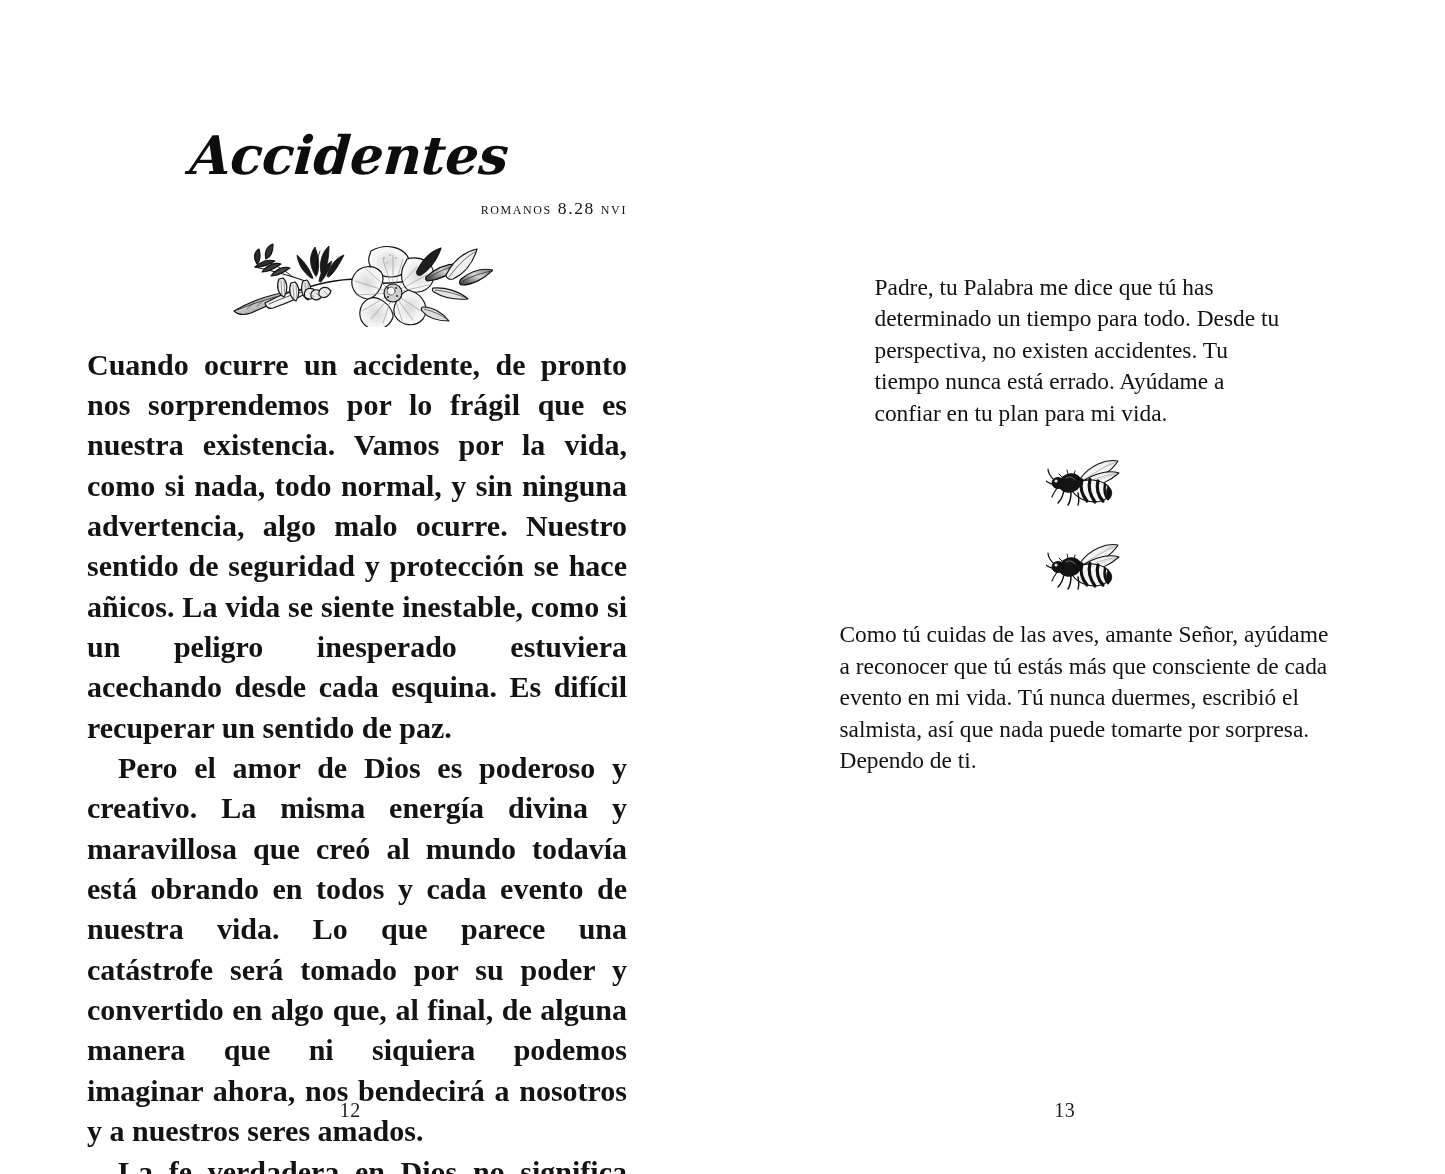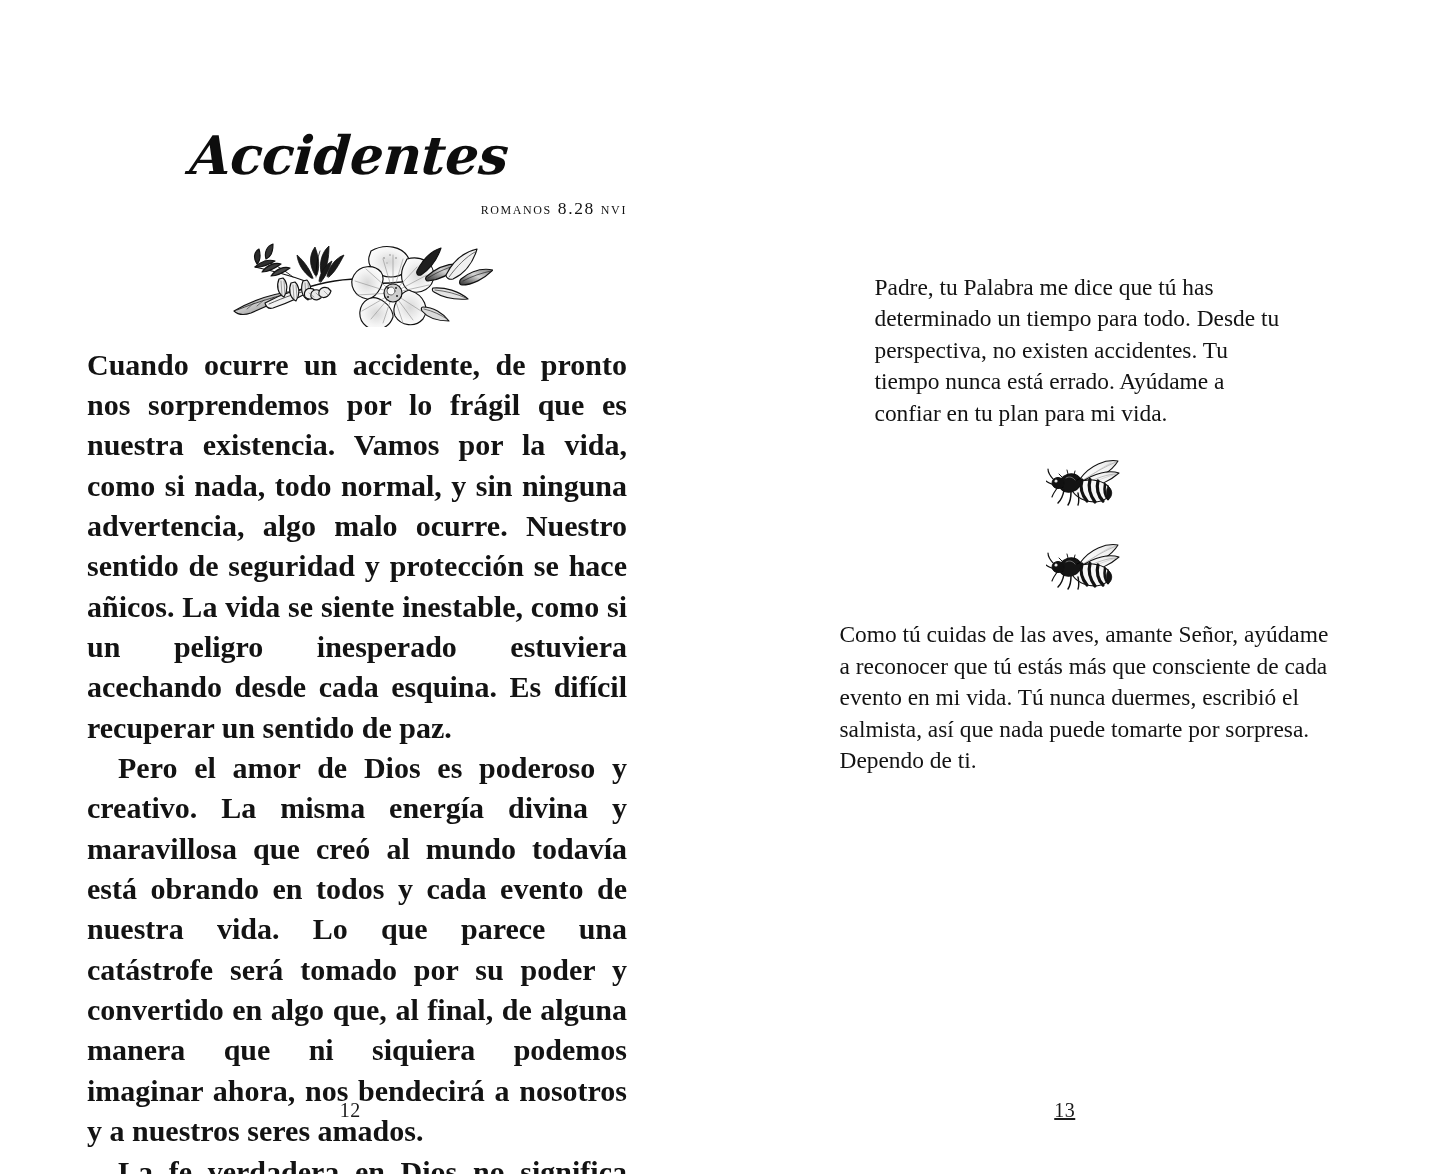--- a/index.html
+++ b/index.html
@@ -128,21 +128,21 @@
   .folio {
     position: absolute;
     bottom: 52px;
     width: 100%;
     text-align: center;
     font-size: 20px;
     color: #1a1a1a;
     letter-spacing: 0.5px;
   }
   .page-left  .folio { transform: translateX(-11px); }
-  .page-right .folio { transform: translateX(-19px); text-decoration: underline; }
+  .page-right .folio { transform: translateX(-19px); }
 </style>
 </head>
 <body>
 
 <div class="spread">
 
   <div class="page page-left">
     <div class="content">
 
       <h1 class="chapter-title">Accidentes</h1>

